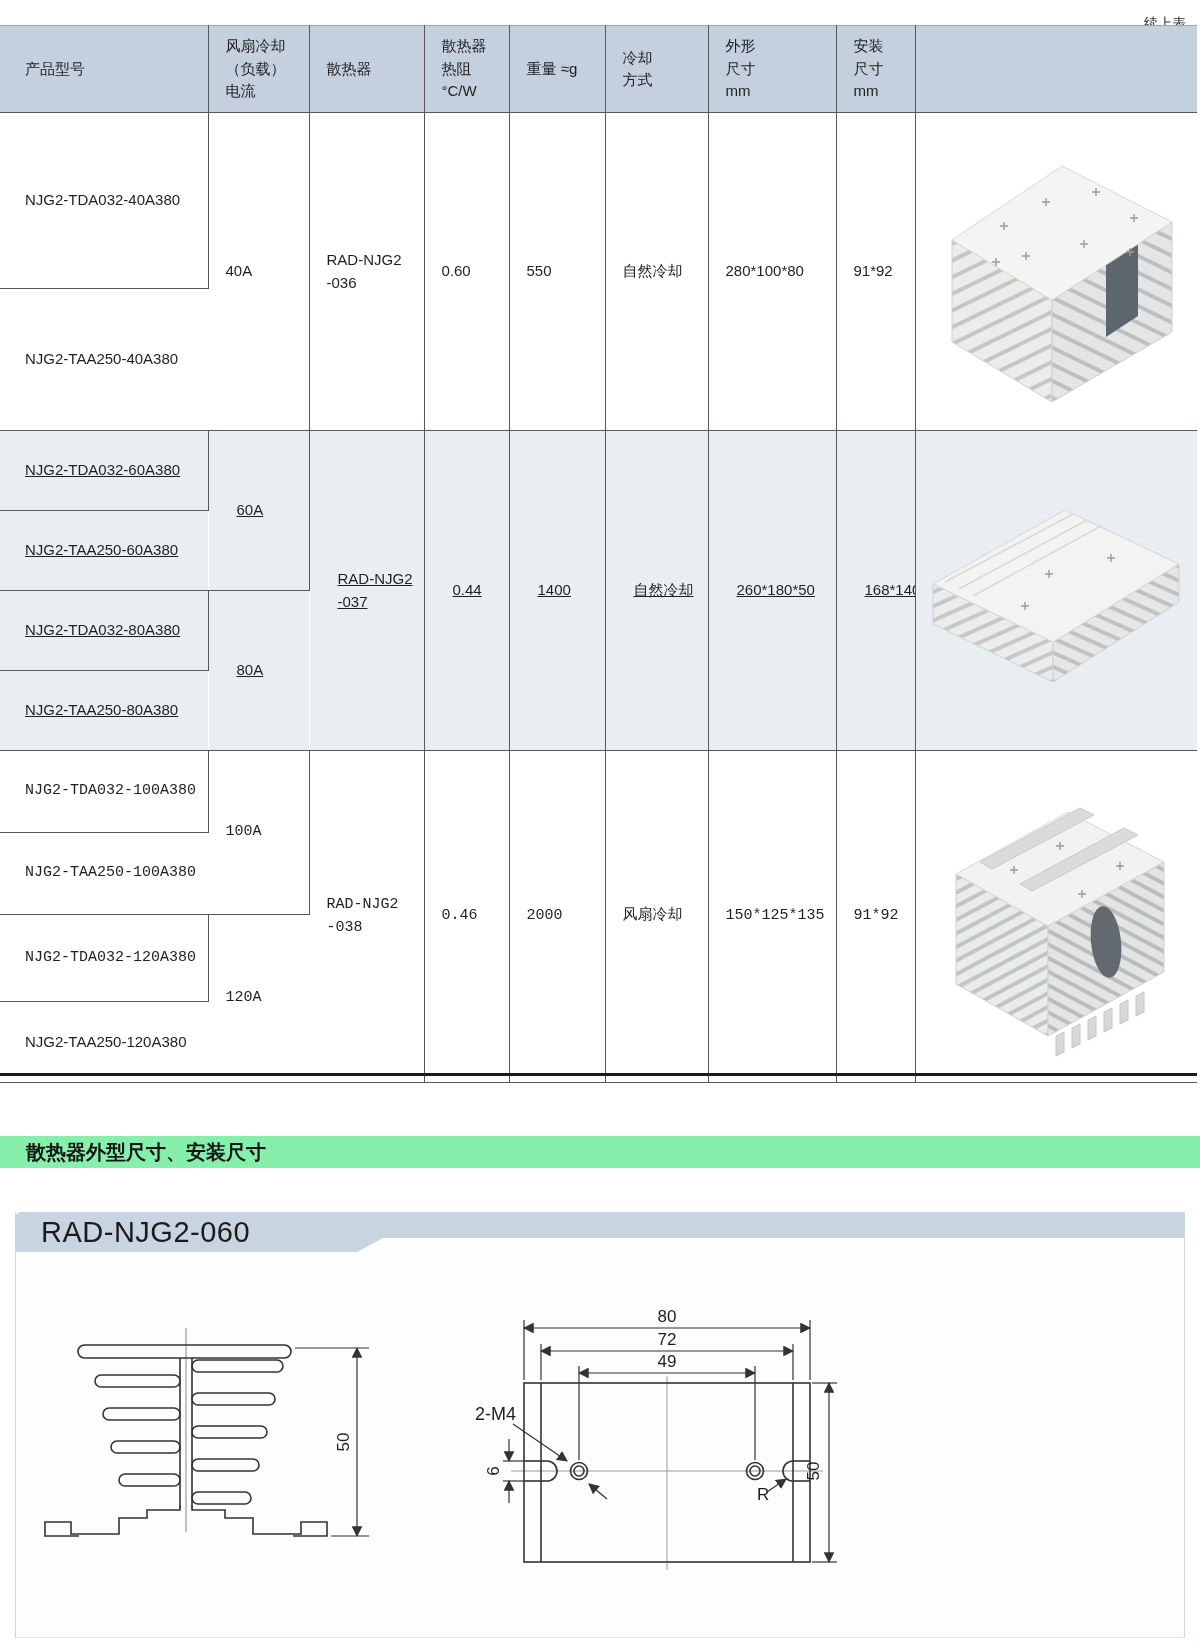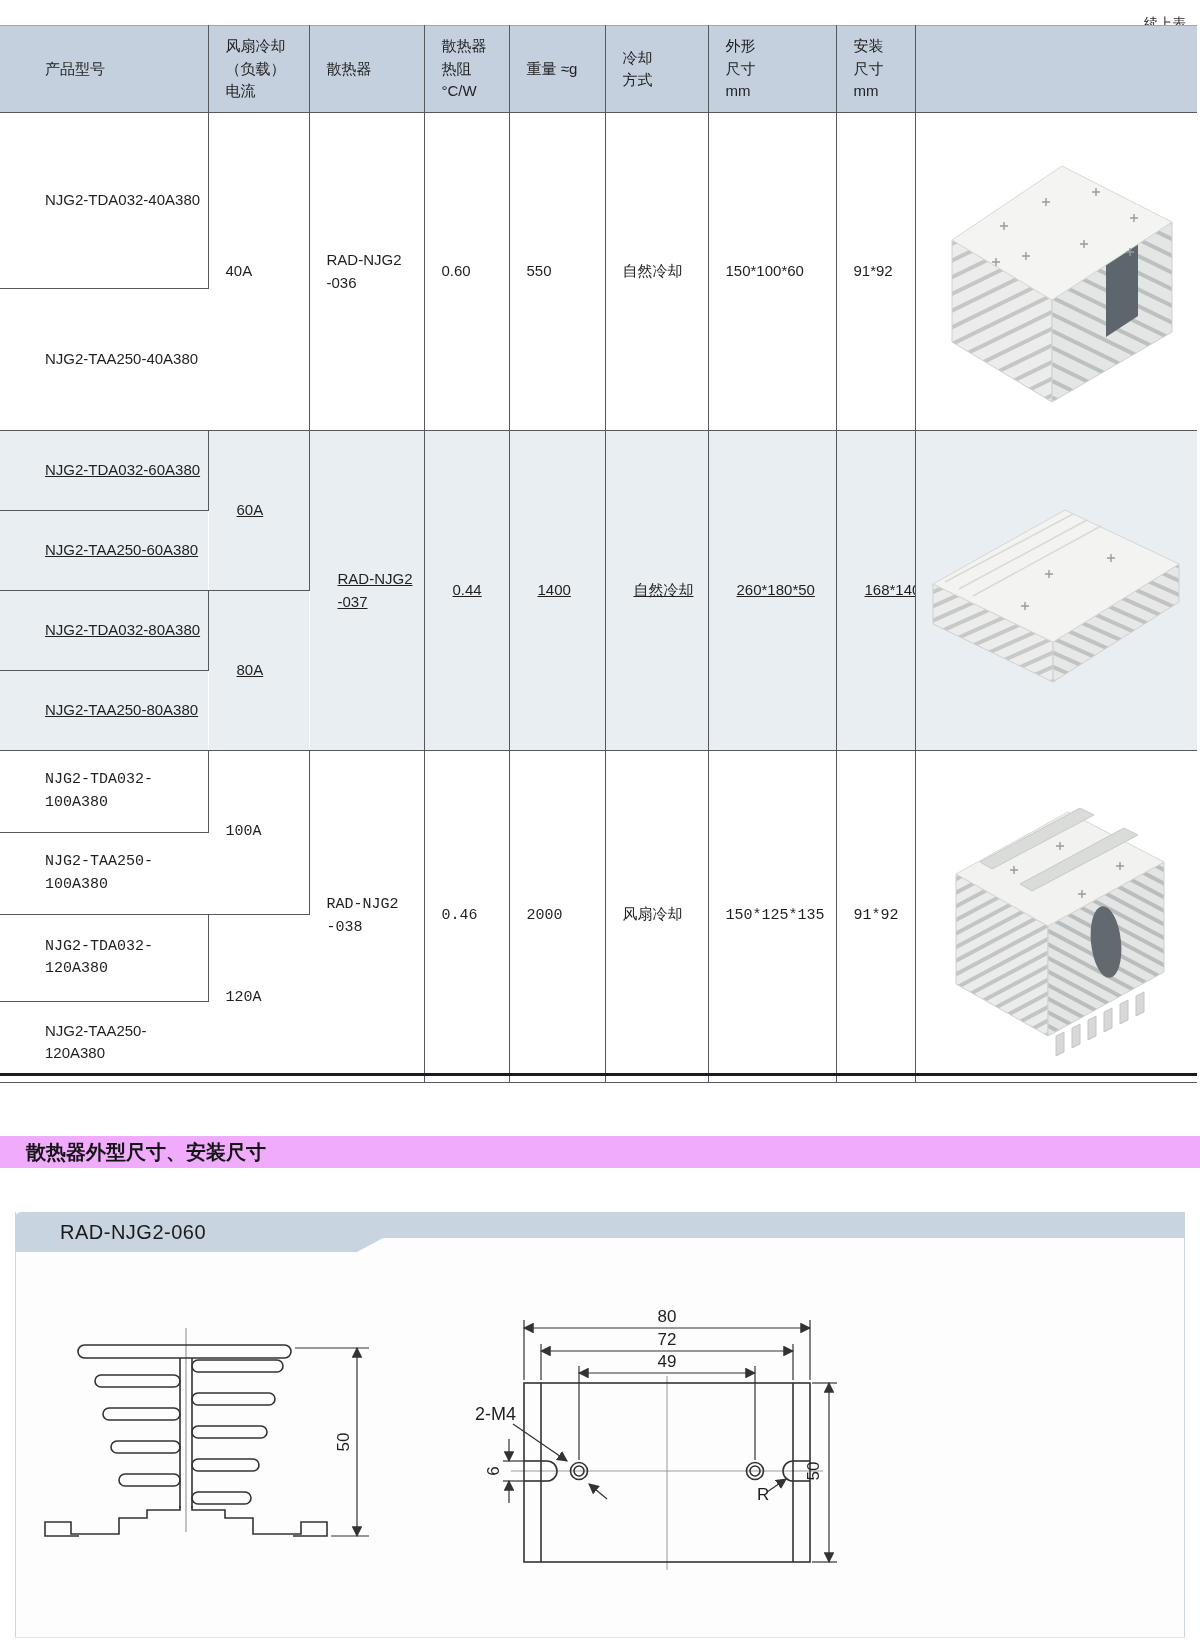--- a/index.html
+++ b/index.html
@@ -13,52 +13,52 @@
   table.spec{
     position:absolute;top:25px;left:0;width:1197px;
     border-collapse:collapse;table-layout:fixed;
   }
   .spec th,.spec td{
     border-right:1px solid #55585c;border-bottom:1px solid #55585c;
     font-size:15px;font-weight:normal;text-align:left;vertical-align:middle;
     padding:0 4px 0 17px;white-space:pre-line;line-height:1.5;color:#1f1f1f;
     overflow:hidden;
   }
-  .spec th.c1,.spec td.c1{padding-left:45px;}
+  .spec th.c1,.spec td.c1{padding-left:25px;}
   .spec th:last-child,.spec td:last-child{border-right:none;}
   .spec thead th{background:#c5d0de;border-top:1px solid #9aa7b4;}
   .spec thead tr{height:87px;}
   tr.h176{height:176px;} tr.h142{height:142px;}
   tr.h80{height:80px;text-decoration:underline;} tr.h82{height:82px;font-family:Liberation Mono, monospace;} tr.h81{height:81px;}
   .g2 td{background:#e9eef3;padding-left:28px;}
   td.photo{padding:0;text-align:center;vertical-align:middle;}
   .table-bottom-line{position:absolute;left:0;top:1073px;width:1197px;height:3px;background:#1c1c1c;}
 
   .section-bar{
     position:absolute;left:0;top:1136px;width:1200px;height:32px;
-    background:#f0abfc;box-sizing:border-box;
+    background:#86efac;box-sizing:border-box;
     font-size:20px;font-weight:bold;color:#141414;line-height:32px;padding-left:26px;
   }
 
   .panel{
     position:absolute;left:15px;top:1212px;width:1170px;height:426px;
     background:#fdfdfe;border-left:1px solid #ccd6e2;border-right:1px solid #ccd6e2;
     border-bottom:1px solid #dfe5ec;box-sizing:border-box;
   }
   .panel-title-bar{
     position:absolute;left:15px;top:1212px;width:1170px;height:26px;
     background:#c9d4e1;border-radius:6px 0 0 0;
   }
   .panel-title-tab{
     position:absolute;left:15px;top:1238px;width:368px;height:14px;background:#c9d4e1;
     clip-path:polygon(0 0,100% 0,calc(100% - 26px) 100%,0 100%);
   }
   .panel-title-text{
     position:absolute;left:41px;top:1212px;height:40px;line-height:40px;
-    font-size:20px;letter-spacing:.5px;color:#1b1b1b;margin-left:19px;
+    font-size:29px;letter-spacing:.5px;color:#1b1b1b;
   }
   .drawing{position:absolute;}
   svg text{font-family:"Liberation Sans","DejaVu Sans",sans-serif;}
 </style>
 </head>
 <body>
 
 <div class="continued">续上表</div>
 
 <table class="spec">
@@ -98,21 +98,21 @@
   <tbody>
 
     <tr class="h176">
       <td class="c1">NJG2-TDA032-40A380</td>
       <td rowspan="2">40A</td>
       <td rowspan="2">RAD-NJG2
 -036</td>
       <td rowspan="2">0.60</td>
       <td rowspan="2">550</td>
       <td rowspan="2">自然冷却</td>
-      <td rowspan="2">150*100*60</td>
+      <td rowspan="2">280*100*80</td>
       <td rowspan="2">91*92</td>
       <td rowspan="2" class="photo">
         <svg width="252" height="280" viewBox="0 0 252 280">
           <defs>
             <pattern id="p1a" width="10" height="15" patternUnits="userSpaceOnUse" patternTransform="rotate(-26)">
               <rect width="10" height="15" fill="#ececeb"></rect>
                 <rect y="11" width="10" height="4" fill="#c4c7c7"></rect>
             </pattern>
             <pattern id="p1b" width="10" height="15" patternUnits="userSpaceOnUse" patternTransform="rotate(26)">
               <rect width="10" height="15" fill="#e4e6e5"></rect>

